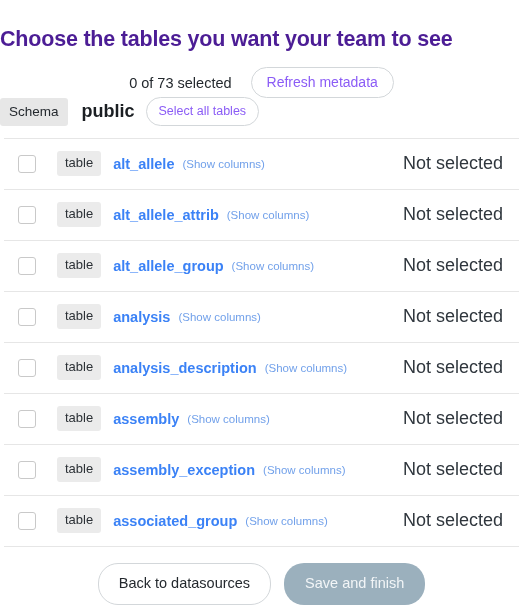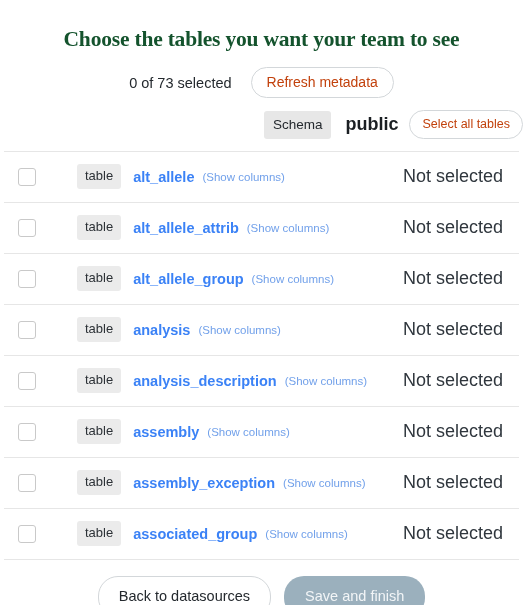--- a/index.html
+++ b/index.html
@@ -15,29 +15,28 @@
 
   .page {
     width: 523px;
     height: 605px;
     position: relative;
     background: #ffffff;
   }
 
   
   .title {
-    text-align: center;
+    text-align: left;
     font-size: 21.5px;
     font-weight: bold;
-    color: #14532d;
+    color: #4c1d95;
     letter-spacing: -0.2px;
     padding-top: 11px;
     line-height: 28px;
     white-space: nowrap;
-    font-family: Liberation Serif, serif;
   }
 
   
   .summary-row {
     display: flex;
     align-items: center;
     justify-content: center;
     gap: 19px;
     margin-top: 14px;
     height: 30px;
@@ -46,39 +45,37 @@
     font-size: 14.5px;
     color: #24292e;
     white-space: nowrap;
   }
   .pill-btn {
     border: 1px solid #d3d7da;
     background: #ffffff;
     border-radius: 16px;
     font-family: "Liberation Sans", sans-serif;
     font-size: 14px;
-    color: #c2410c;
+    color: #8b5cf6;
     padding: 5px 15px 6px 15px;
     line-height: 18px;
     cursor: pointer;
     white-space: nowrap;
   }
   .pill-btn.small {
     font-size: 12.5px;
     padding: 4px 12px 5px 12px;
   }
 
   
   .schema-row {
     display: flex;
     align-items: center;
-    margin-top: 13px;
     padding-left: 0px;
     height: 28px;
-    justify-content: flex-end;
   }
   .schema-badge {
     background: #e7e7e7;
     color: #24292e;
     font-size: 13.5px;
     padding: 5px 9px 6px 9px;
     border-radius: 3px;
     line-height: 17px;
     white-space: nowrap;
   }
@@ -115,21 +112,21 @@
     background: #ffffff;
     cursor: pointer;
   }
   .type-badge {
     background: #ebebeb;
     color: #2c3136;
     font-size: 13px;
     line-height: 16px;
     padding: 4px 8px 5px 8px;
     border-radius: 3px;
-    margin-left: 41px;
+    margin-left: 21px;
     white-space: nowrap;
   }
   .tbl-name {
     font-size: 14.5px;
     font-weight: bold;
     color: #3b82f6;
     margin-left: 12px;
     white-space: nowrap;
   }
   .show-cols {

